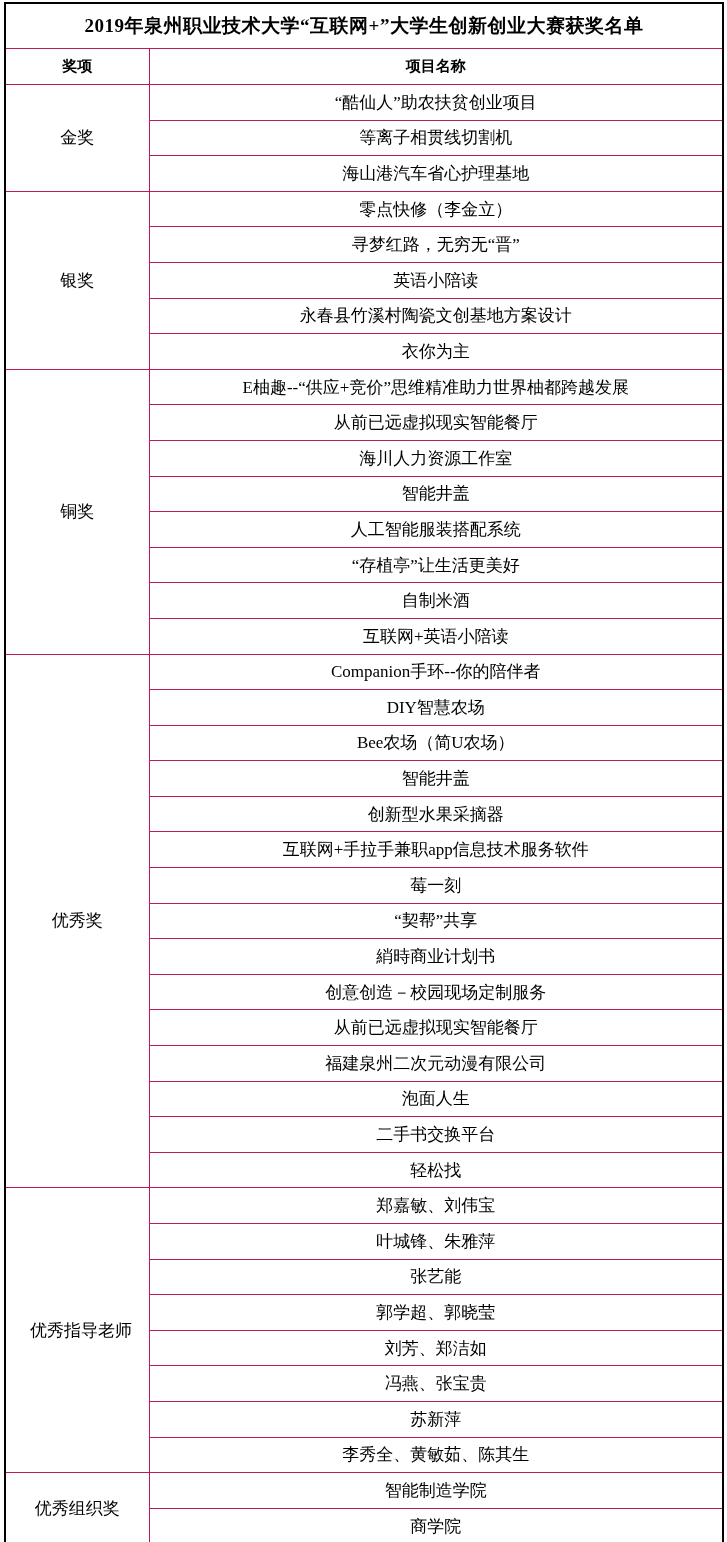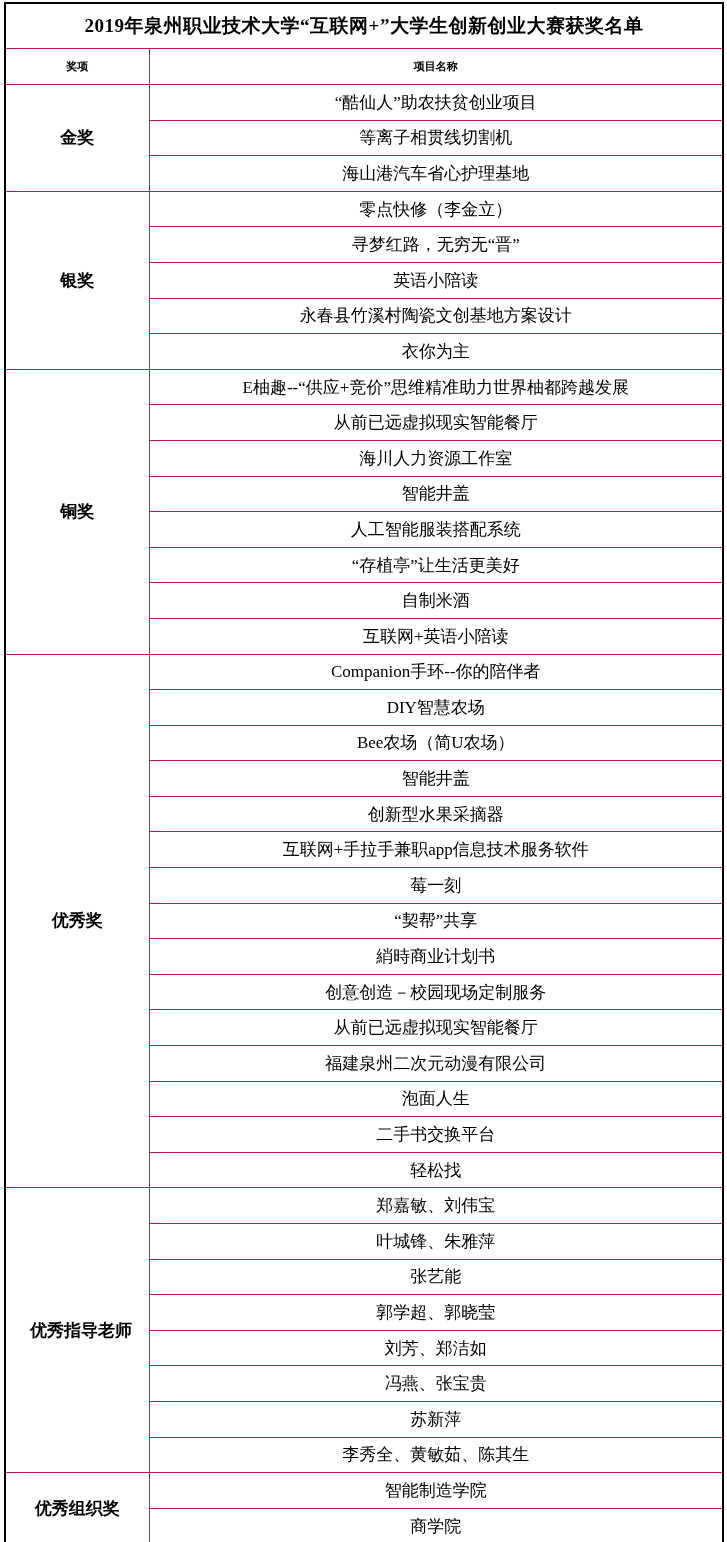--- a/index.html
+++ b/index.html
@@ -33,28 +33,28 @@
   }
   tr.title-row td {
     height: 44px;
     font-weight: bold;
     font-size: 19px;
     letter-spacing: 0.5px;
   }
   tr.header-row td {
     height: 35px;
     font-weight: bold;
-    font-size: 11px;
+    font-size: 15px;
   }
   tr.data-row td {
     height: 34.6px;
     font-size: 17px;
   }
   td.award-cell {
-    font-weight: bold;
+    font-weight: normal;
     font-size: 15px;
   }
   col.award-col { width: 144px; }
   col.project-col { width: auto; }
 </style>
 </head>
 <body>
 
 <div class="page">
   <table class="awards">

